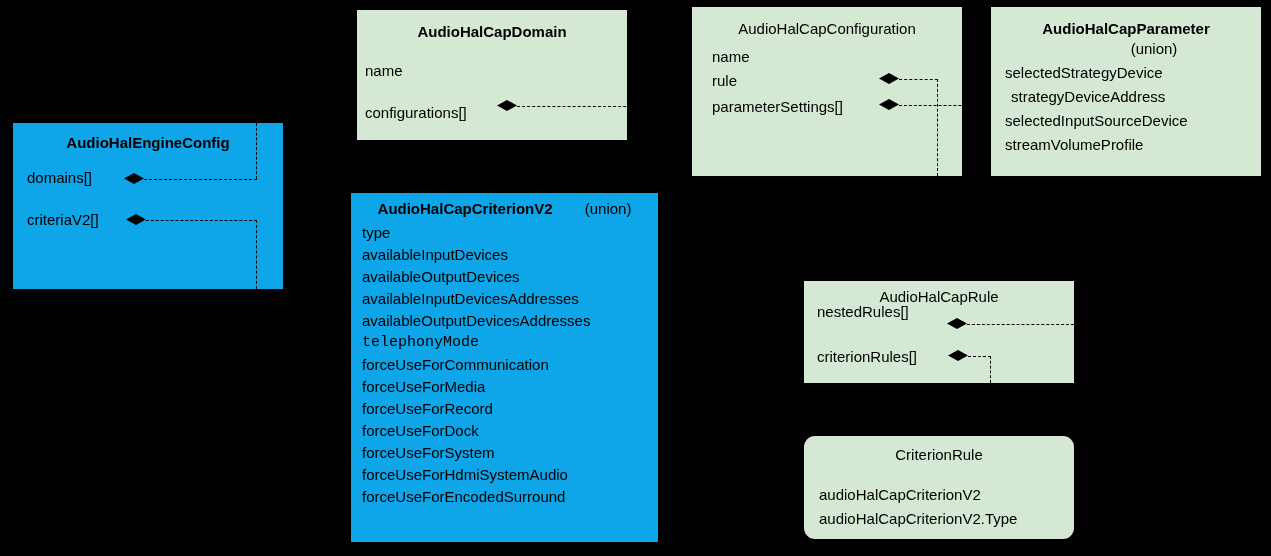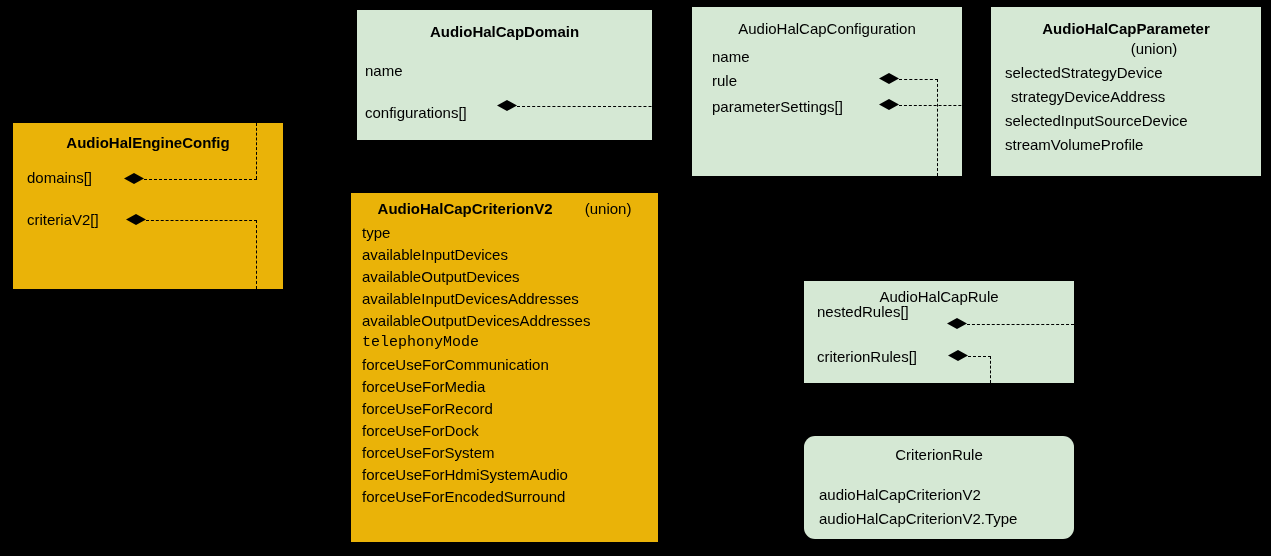--- a/index.html
+++ b/index.html
@@ -15,21 +15,21 @@
     overflow: hidden;
     font-family: "Liberation Sans", sans-serif;
   }
   .uml-box {
     position: absolute;
     box-sizing: border-box;
     color: #000000;
     line-height: 1.0;
   }
   .box-green { background: #d5e8d4; }
-  .box-gray  { background: #eab308; }
+  .box-gray  { background: #0ea5e9; }
 
   .box-title {
     text-align: center;
     font-size: 15px;
     white-space: nowrap;
   }
   .box-title.bold { font-weight: bold; }
   .title-suffix { font-weight: normal; margin-left: 28px; }
 
   
@@ -66,21 +66,21 @@
   </div>
 
   <div class="diamond" style="left:124px; top:173px;"></div>
   <div class="hline" style="left:144px; top:179px; width:113px;"></div>
   <div class="vline" style="left:256px; top:123px; height:56px;"></div>
 
   <div class="diamond" style="left:126px; top:214px;"></div>
   <div class="hline" style="left:146px; top:220px; width:111px;"></div>
   <div class="vline" style="left:256px; top:220px; height:69px;"></div>
 
-  <div class="uml-box box-green" style="left:357px; top:10px; width:295px; height:130px;">
+  <div class="uml-box box-green" style="left:357px; top:10px; width:270px; height:130px;">
     <div class="box-title bold" style="position:absolute; left:0; top:14px; width:100%;">AudioHalCapDomain</div>
     <div class="row" style="left:8px; top:53px;">name</div>
     <div class="row" style="left:8px; top:95px;">configurations[]</div>
   </div>
 
   <div class="diamond" style="left:497px; top:100px;"></div>
   <div class="hline" style="left:517px; top:106px; width:175px;"></div>
 
   <div class="uml-box box-green" style="left:692px; top:7px; width:270px; height:169px;">
     <div class="box-title" style="position:absolute; left:0; top:14px; width:100%;">AudioHalCapConfiguration</div>

